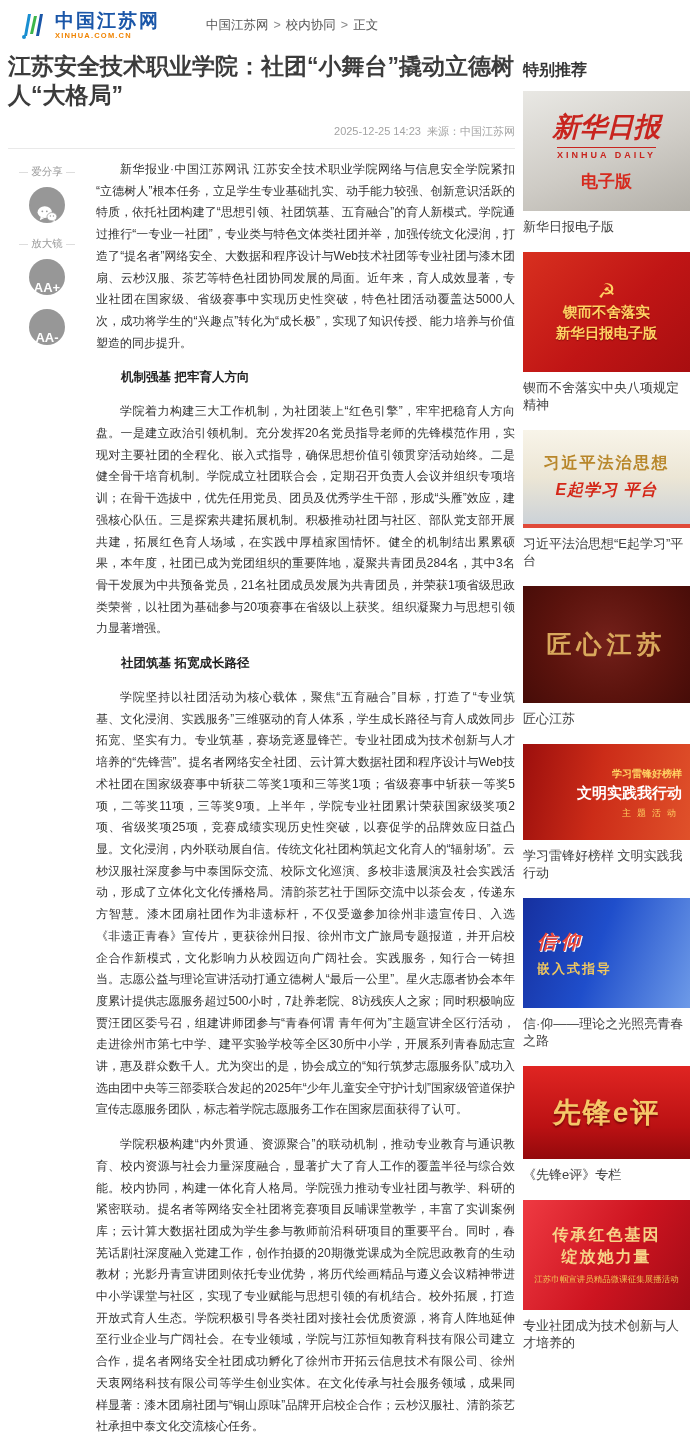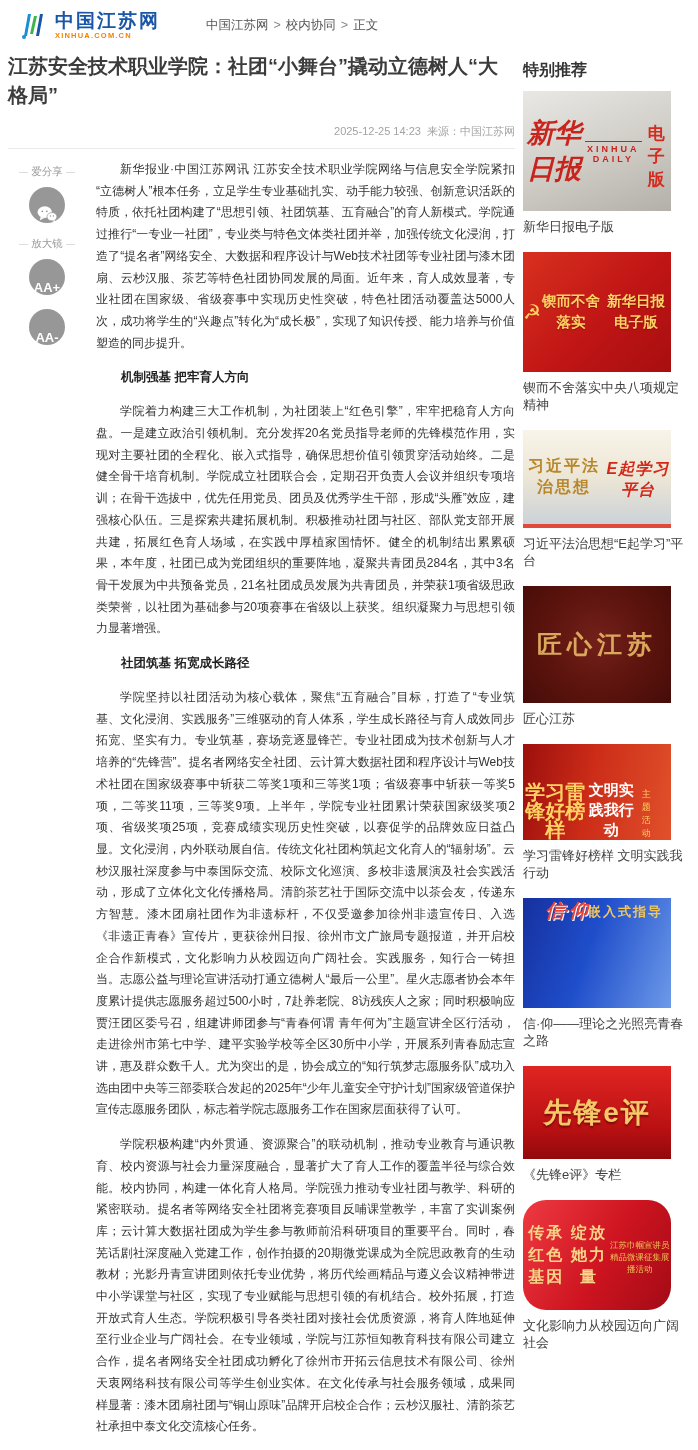--- a/index.html
+++ b/index.html
@@ -15,71 +15,71 @@
   .logo-txt .en { font-size:7.5px; font-weight:bold; color:#f08300; letter-spacing:1.2px; line-height:9px; }
   .breadcrumb { margin-left:46px; font-size:12.5px; color:#555; }
   .bc-item { cursor:pointer; }
   .bc-sep { color:#888; margin:0 5px; }
 
   
   .main { display:flex; padding:0 8px 0 8px; flex:1; }
   .article-col { width:507px; }
   .side-col { width:167px; margin-left:8px; }
 
-  .article-title { font-size:20px; line-height:29px; font-weight:bold; color:#3c3c3c; margin:6px 0 14px 0; }
+  .article-title { font-size:23px; line-height:29px; font-weight:bold; color:#3c3c3c; margin:6px 0 14px 0; }
   .meta { text-align:right; font-size:11px; color:#a3a3a3; padding-bottom:9px; border-bottom:1px solid #e9e9e9; }
   .meta .src-name { color:#a3a3a3; }
 
   .content-row { display:flex; margin-top:10px; }
   .share-rail { width:62px; margin-left:8px; flex:none; }
   .rail-label { font-size:10.5px; color:#9a9a9a; text-align:center; display:flex; align-items:center; margin:6px 0 8px; }
   .rail-label::before,.rail-label::after { content:""; flex:1; border-top:1px solid #ddd; margin:0 3px; }
   .rail-btn { width:36px; height:36px; border-radius:50%; background:#979797; color:#fff; display:flex; align-items:flex-end; justify-content:center; margin:0 auto 14px; cursor:pointer; font-weight:bold; font-size:13px; }
   .rail-btn svg { width:22px; height:18px; }
 
   .body-col { flex:1; margin-left:18px; }
   .para { font-size:12px; line-height:21.7px; text-align:justify; text-indent:2em; color:#333; margin-bottom:13px; }
   .section-heading { font-size:12.5px; line-height:21px; font-weight:bold; color:#222; text-indent:2em; margin:4px 0 13px; }
 
   
   .side-title { font-size:16px; font-weight:bold; color:#333; margin:14px 0 10px; }
   .card { margin-bottom:17px; }
-  .banner { width:148px; display:flex; flex-direction:row; align-items:center; justify-content:center; overflow:hidden; cursor:pointer; text-align:center; }
+  .banner { width:167px; display:flex; flex-direction:column; align-items:center; justify-content:center; overflow:hidden; cursor:pointer; text-align:center; }
   .caption { font-size:13px; color:#404040; margin-top:7px; line-height:17px; cursor:pointer; }
 
   .b-xinhua { height:120px; background:linear-gradient(160deg,#e9e8e4 0%,#cfccc6 55%,#b3b0a9 100%); }
   .b-xinhua .bl0 { font-family:"Liberation Serif","DejaVu Serif",serif; font-style:italic; font-size:27px; font-weight:bold; color:#c8241e; }
   .b-xinhua .bl1 { font-size:9px; font-weight:bold; color:#c8241e; letter-spacing:3px; border-top:1px solid #c8241e; padding-top:2px; margin-top:2px; }
   .b-xinhua .bl2 { font-size:17px; font-weight:bold; color:#d62a1e; margin-top:10px; }
 
   .b-rules { height:120px; background:linear-gradient(135deg,#d8301f 0%,#c01515 55%,#a80e10 100%); }
   .b-rules .bl0 { font-size:20px; color:#ffd263; line-height:22px; }
   .b-rules .bl1,.b-rules .bl2 { font-size:14.5px; font-weight:bold; color:#ffd263; line-height:21px; text-shadow:0 1px 1px rgba(90,0,0,.5); }
 
   .b-fazhi { height:98px; background:linear-gradient(180deg,#f8f4e9 0%,#ece6d5 50%,#ccd2d8 85%,#e0canteen 100%); background:linear-gradient(180deg,#f8f4e9 0%,#ece6d5 50%,#ccd2d8 100%); border-bottom:4px solid #e04a3a; }
   .b-fazhi .bl0 { font-size:16px; font-weight:bold; color:#b8872b; letter-spacing:2px; }
   .b-fazhi .bl1 { font-size:16px; font-weight:bold; font-style:italic; color:#d42718; margin-top:6px; letter-spacing:1px; }
 
   .b-jiangxin { height:117px; background:radial-gradient(circle at 50% 46%,#73201a 0%,#5b130d 55%,#460c08 100%); }
   .b-jiangxin .bl0 { font-family:"Liberation Serif","DejaVu Serif",serif; font-size:25px; font-weight:bold; color:#d9a85c; letter-spacing:5px; }
 
   .b-leifeng { height:96px; background:linear-gradient(100deg,#9c0f0d 0%,#cc2c18 45%,#e0512a 100%); align-items:flex-end; padding-right:8px; }
   .b-leifeng::before { content:""; position:absolute; } 
-  .b-leifeng .bl0 { font-size:20px; font-weight:bold; color:#ffd263; line-height:19px; }
+  .b-leifeng .bl0 { font-size:10px; font-weight:bold; color:#ffd263; line-height:19px; }
   .b-leifeng .bl1 { font-size:15px; font-weight:bold; color:#ffffff; line-height:20px; }
   .b-leifeng .bl2 { font-size:9px; color:#ffd263; letter-spacing:6px; margin-top:4px; }
 
   .b-xinyang { height:110px; background:linear-gradient(110deg,#16309f 0%,#1f4ecb 45%,#6d9ae8 100%); align-items:flex-start; padding-left:14px; }
   .b-xinyang .bl0 { font-family:"Liberation Serif","DejaVu Serif",serif; font-size:19px; font-weight:bold; font-style:italic; color:#e8453a; text-shadow:1px 1px 0 #fff; }
   .b-xinyang .bl1 { font-size:13px; font-weight:bold; color:#f0c75f; margin-top:5px; letter-spacing:2px; }
 
   .b-xianfeng { height:93px; background:linear-gradient(180deg,#e02522 0%,#bb1113 65%,#93090c 100%); }
   .b-xianfeng .bl0 { font-size:28px; font-weight:bold; color:#f5c869; letter-spacing:2px; text-shadow:0 2px 2px rgba(80,0,0,.6); }
 
-  .b-jinguo { height:110px; background:linear-gradient(120deg,#ef3a42 0%,#cd1420 55%,#a30b16 100%);border-radius:23px; }
+  .b-jinguo { height:110px; background:linear-gradient(120deg,#ef3a42 0%,#cd1420 55%,#a30b16 100%); }
   .b-jinguo .bl0,.b-jinguo .bl1 { font-family:"Liberation Serif","DejaVu Serif",serif; font-size:16px; font-weight:bold; color:#f7d487; line-height:22px; letter-spacing:2px; }
   .b-jinguo .bl2 { font-size:8.5px; color:#f0c254; margin-top:6px; }
 </style>
 </head>
 <body>
 
 <div class="page">
 
   <div class="header">
     <div class="logo">
@@ -196,19 +196,19 @@
               <div class="bl0">先锋e评</div>
             </div>
             <div class="caption">《先锋e评》专栏</div>
           </div>
           <div class="card">
             <div class="banner b-jinguo">
               <div class="bl0">传承红色基因</div>
               <div class="bl1">绽放她力量</div>
               <div class="bl2">江苏巾帼宣讲员精品微课征集展播活动</div>
             </div>
-            <div class="caption">文化影响力从校园迈向广阔社会</div>
+            <div class="caption">专业社团成为技术创新与人才培养的</div>
           </div>
         </div>
     </div>
   </div>
 
 </div>
 
 </body></html>

